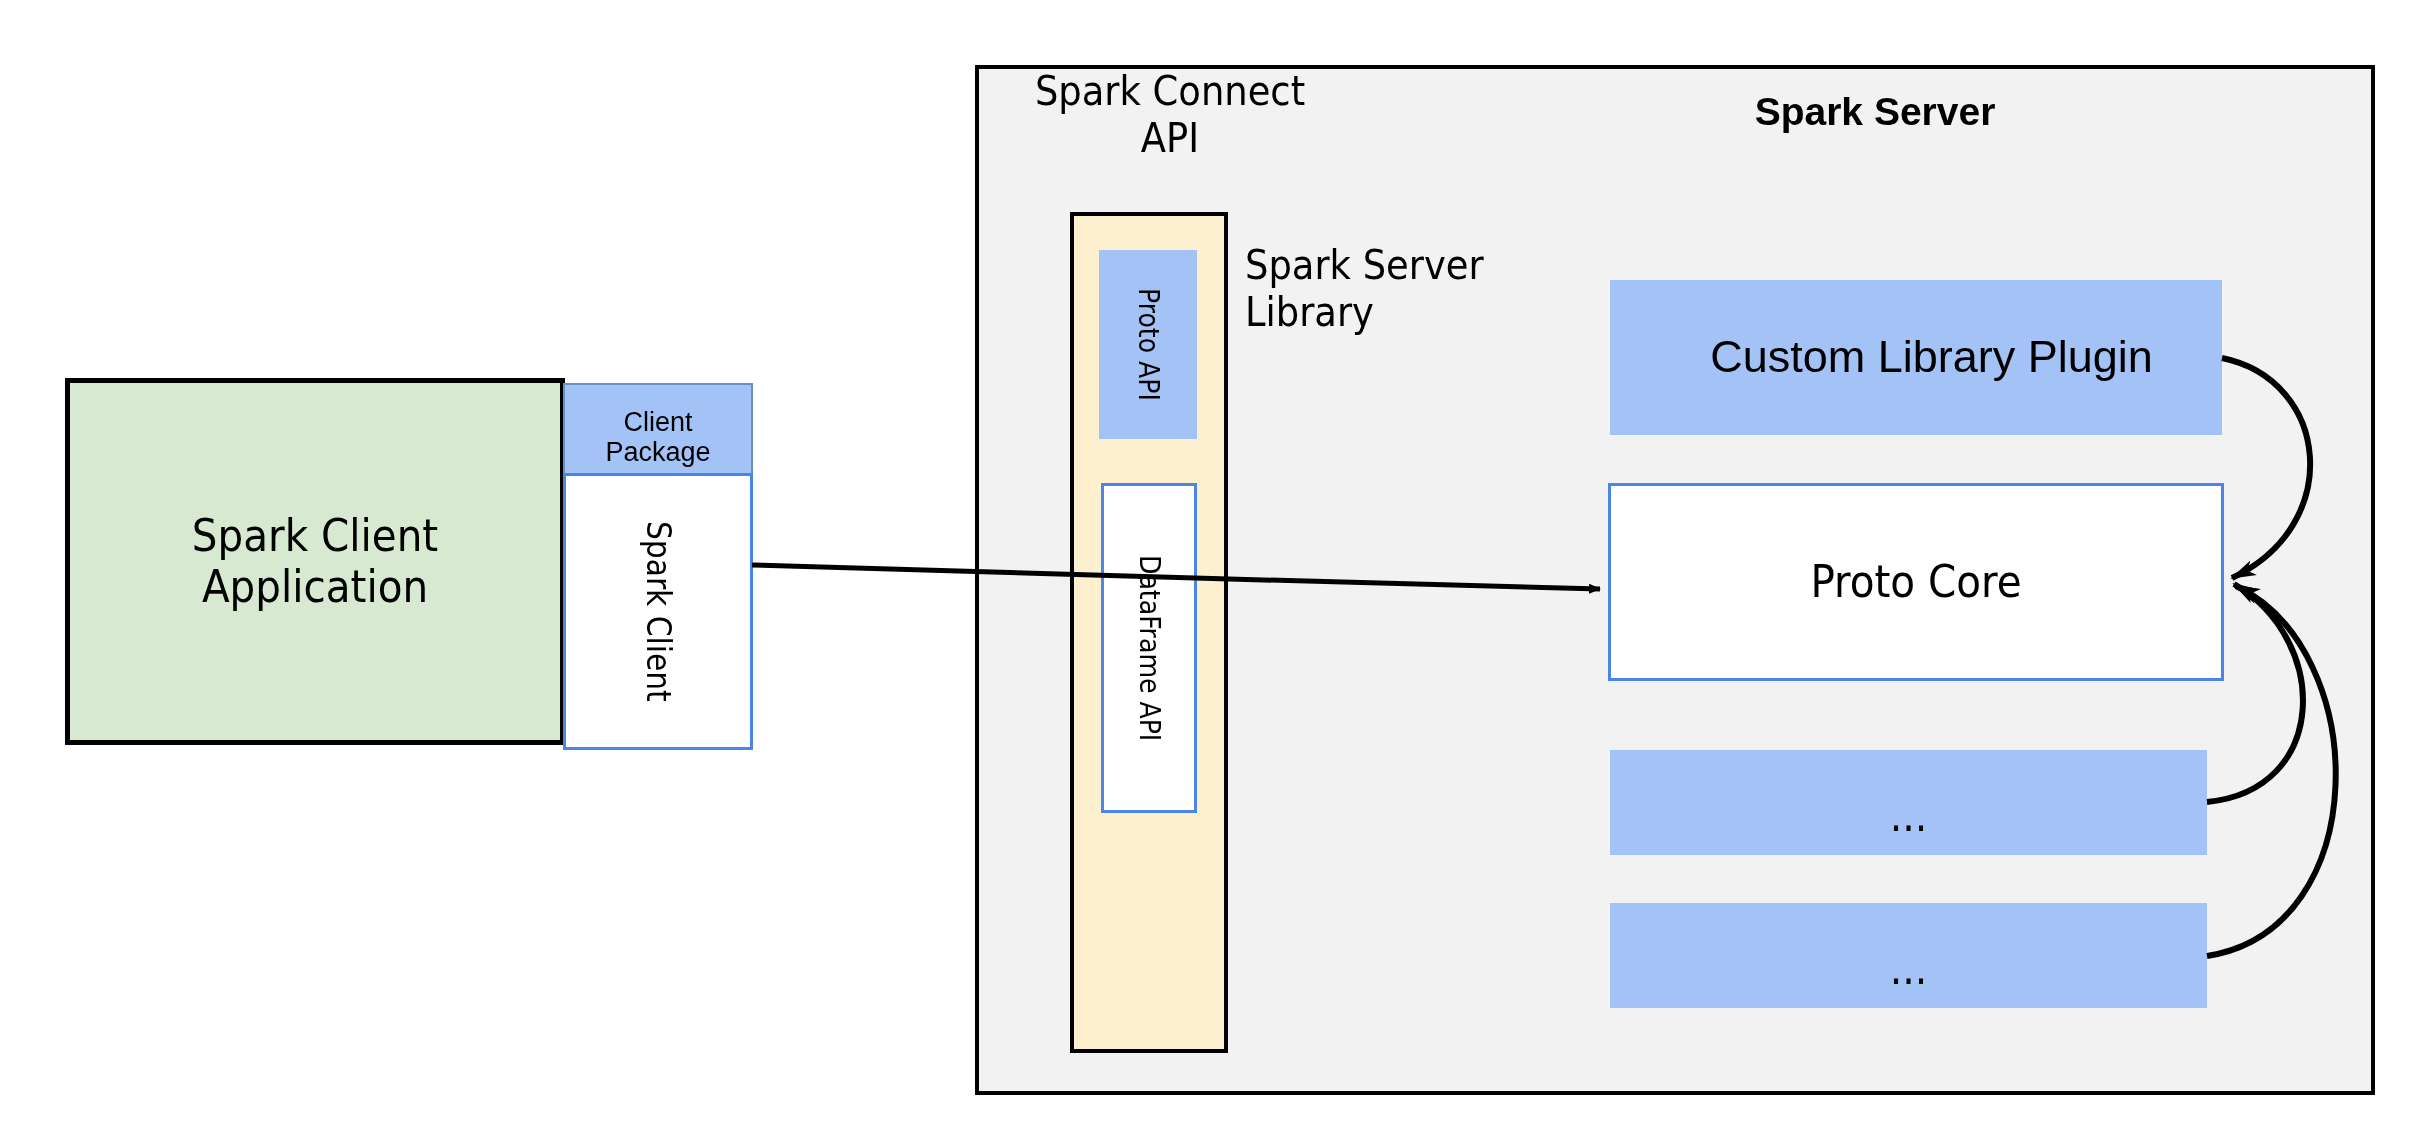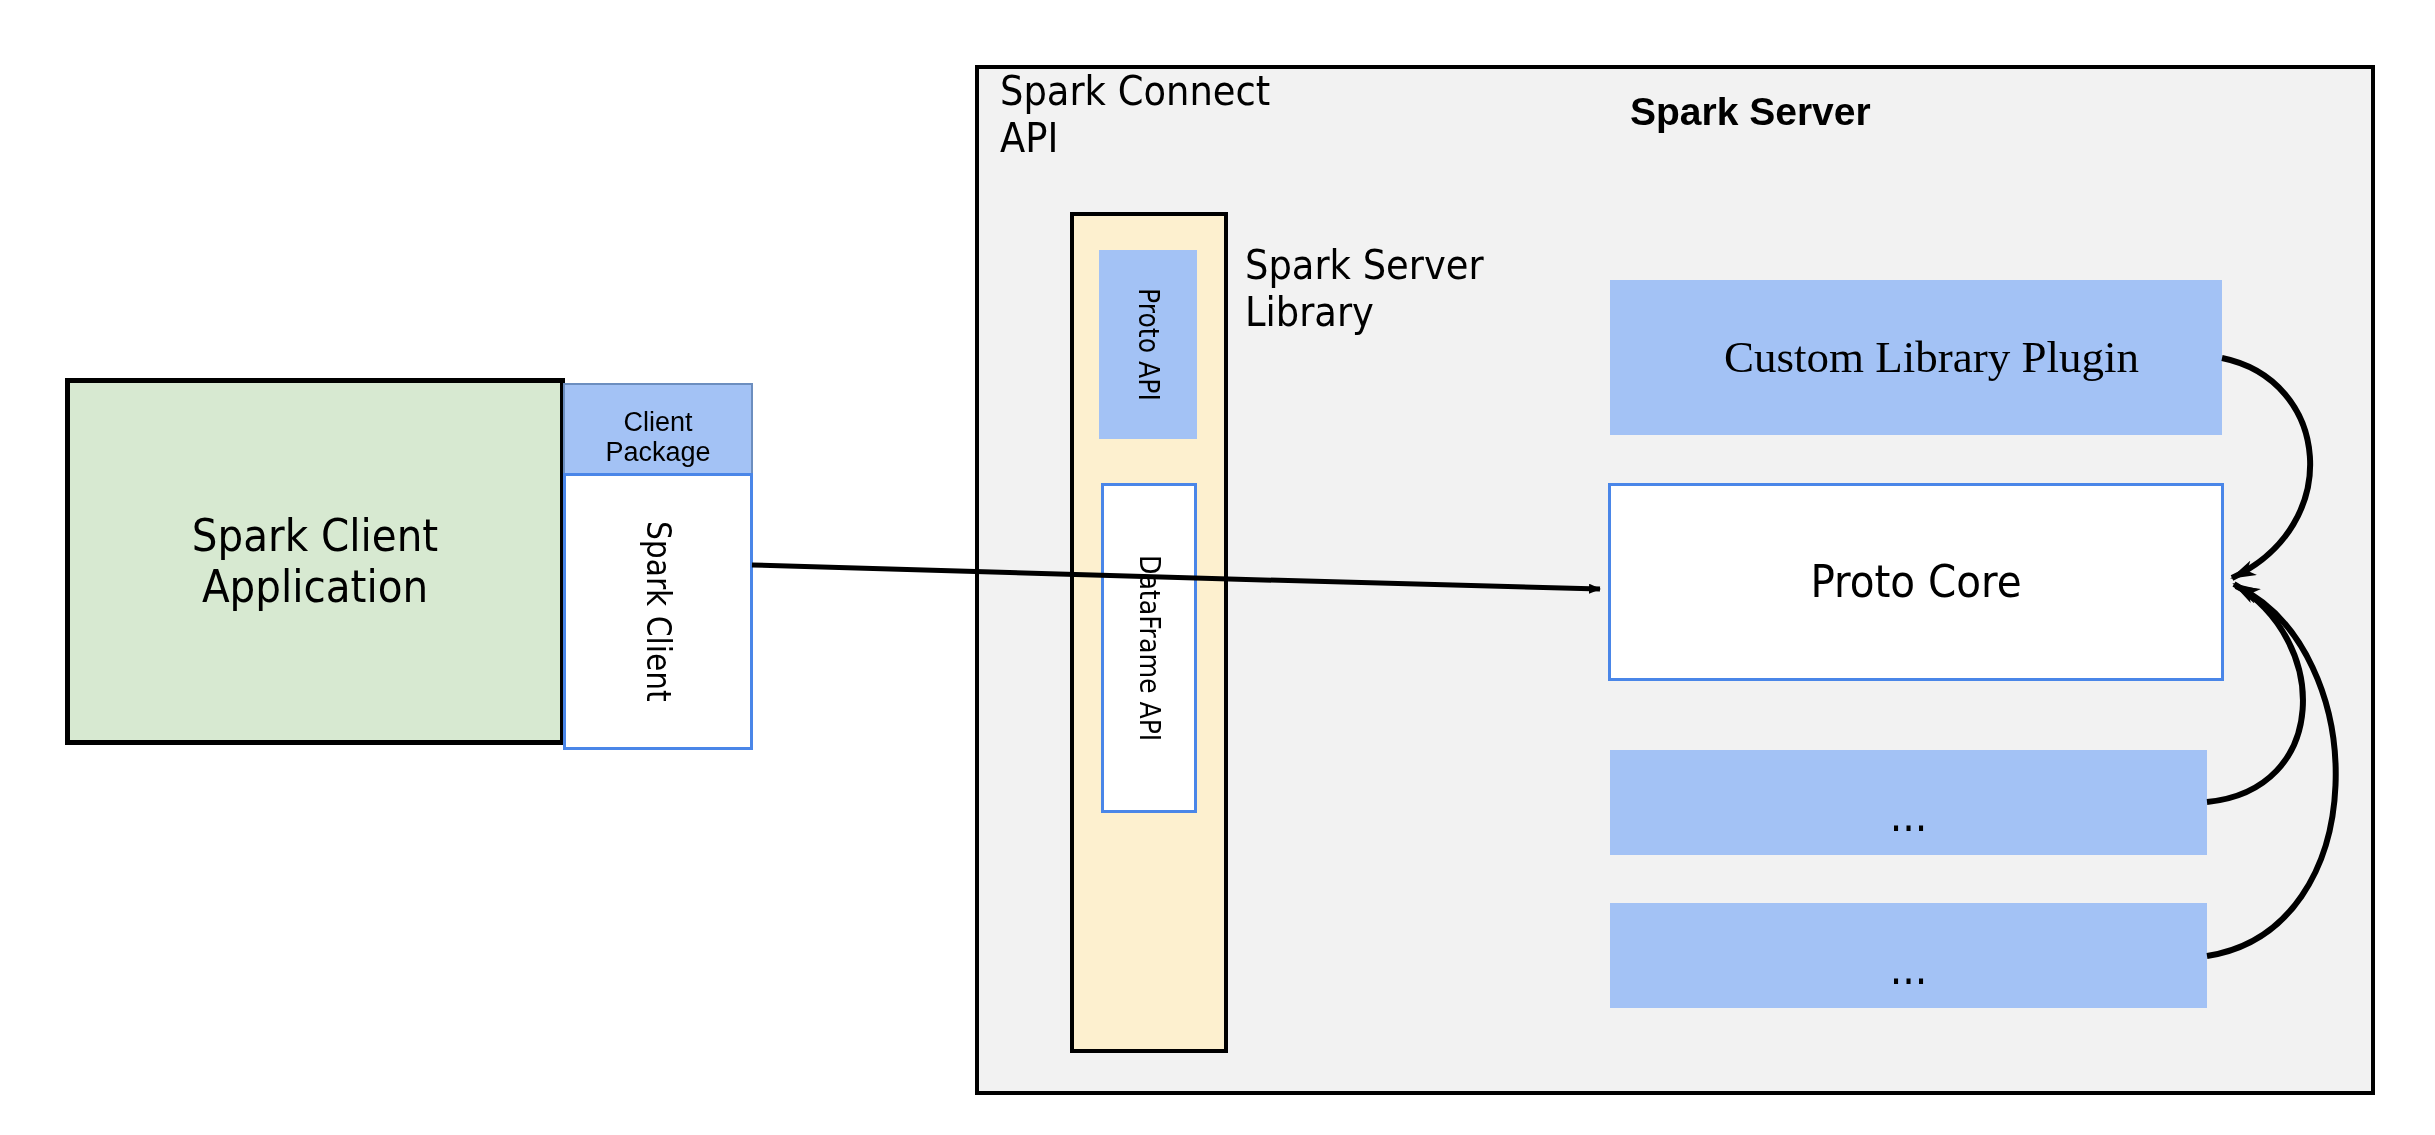--- a/index.html
+++ b/index.html
@@ -39,21 +39,21 @@
     width: 1400px;
     height: 1030px;
     background: #f2f2f2;
     border: 4px solid #000000;
   }
 
   
   .free-label {
     position: absolute;
     color: #000000;
-    text-align: left;
+    text-align: center;
     line-height: 1.15;
     white-space: pre-line;
   }
   #spark-connect-api-label {
     left: 1000px;
     top: 68px;
     width: 340px;
     font-size: 41px;
     font-family: "DejaVu Sans Condensed", "Liberation Sans", sans-serif;
   }
@@ -143,21 +143,21 @@
   }
 
   
   #custom-library-plugin {
     left: 1610px;
     top: 280px;
     width: 612px;
     height: 155px;
     background: #a3c2f5;
     font-size: 45px;
-    font-family: Liberation Serif, serif;
+    font-family: Liberation Sans, sans-serif;
     padding-left: 31px;
   }
   #spark-core {
     left: 1608px;
     top: 483px;
     width: 616px;
     height: 198px;
     background: #ffffff;
     border: 3px solid #4a86e8;
     font-size: 45px;

